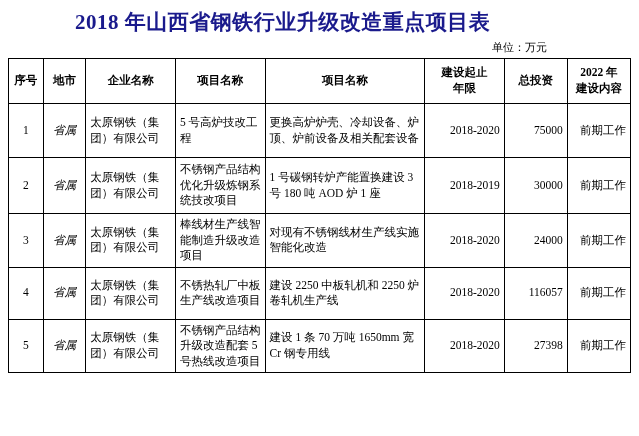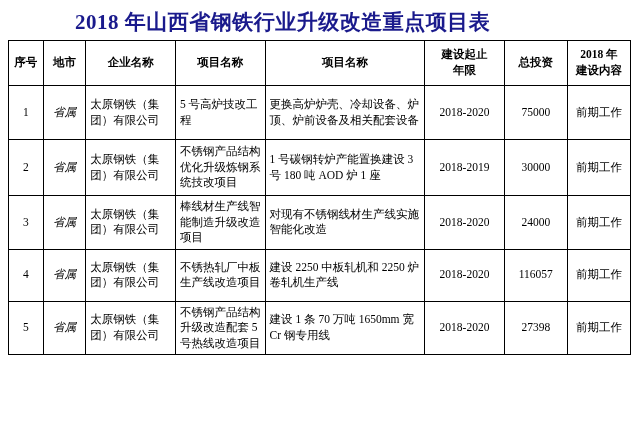--- a/index.html
+++ b/index.html
@@ -62,21 +62,21 @@
     padding-bottom: 6px;
   }
   td.c-city {
     text-align: center;
     font-style: italic;
   }
   td.c-ctr, td.c-prj, td.c-content {
     text-align: left;
   }
   td.c-year, td.c-invest, td.c-goal {
-    text-align: center;
+    text-align: right;
   }
   .col1 { width: 34px; }
   .col2 { width: 42px; }
   .col3 { width: 88px; }
   .col4 { width: 88px; }
   .col5 { width: 157px; }
   .col6 { width: 78px; }
   .col7 { width: 62px; }
   .col8 { width: 62px; }
   .hdr-2line { line-height: 1.25; }
@@ -86,20 +86,21 @@
   .row-h4 { height: 52px; }
   .row-h5 { height: 52px; }
 </style>
 </head>
 <body>
 
 <div class="page">
 
   <div class="doc-title">2018 年山西省钢铁行业升级改造重点项目表</div>
 
+  <div class="unit-line">单位：万元</div>
 
   <table class="main">
     <colgroup>
       <col class="col1">
         <col class="col2">
         <col class="col3">
         <col class="col4">
       <col class="col5">
         <col class="col6">
         <col class="col7">
@@ -111,21 +112,21 @@
         <th>地市</th>
         <th>企业名称</th>
         <th>项目名称</th>
         <th>项目名称</th>
         <th class="hdr-2line">
           <div>建设起止</div>
           <div>年限</div>
         </th>
         <th>总投资</th>
         <th class="hdr-2line">
-          <div>2018 年</div>
+          <div>2022 年</div>
           <div>建设内容</div>
         </th>
       </tr>
     </thead>
     <tbody>
       <tr class="row-h1">
         <td class="c-idx">1</td>
         <td class="c-city">省属</td>
         <td class="c-ctr">太原钢铁（集团）有限公司</td>
         <td class="c-prj">5 号高炉技改工程</td>

